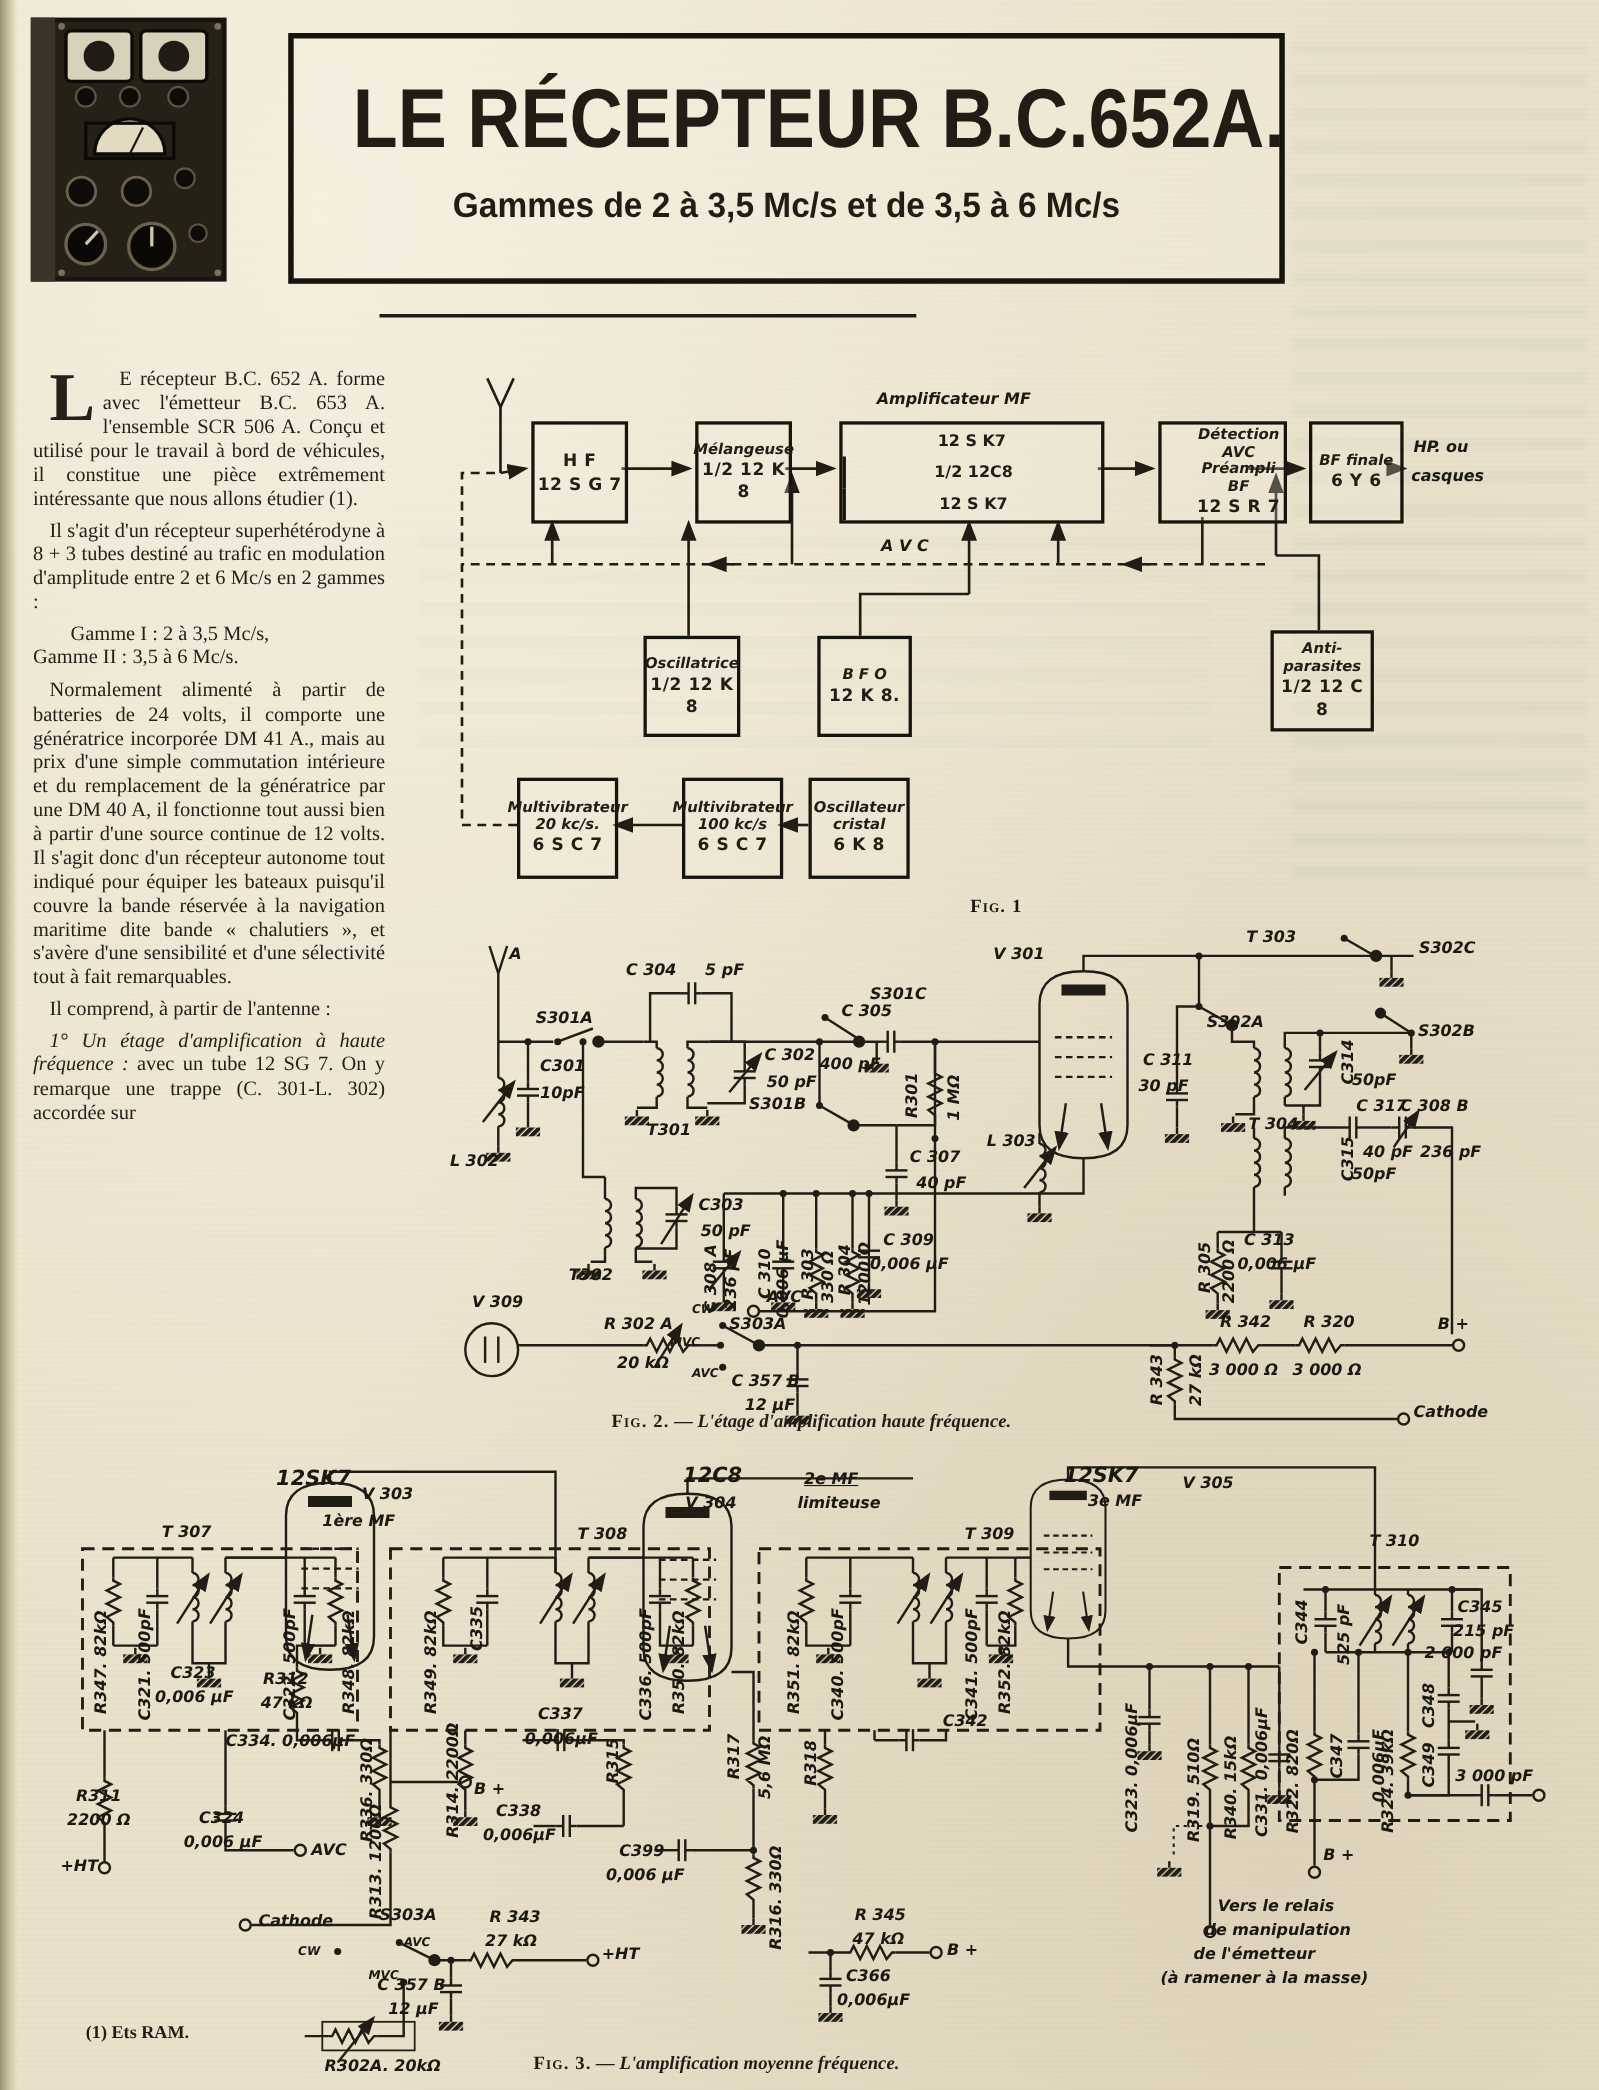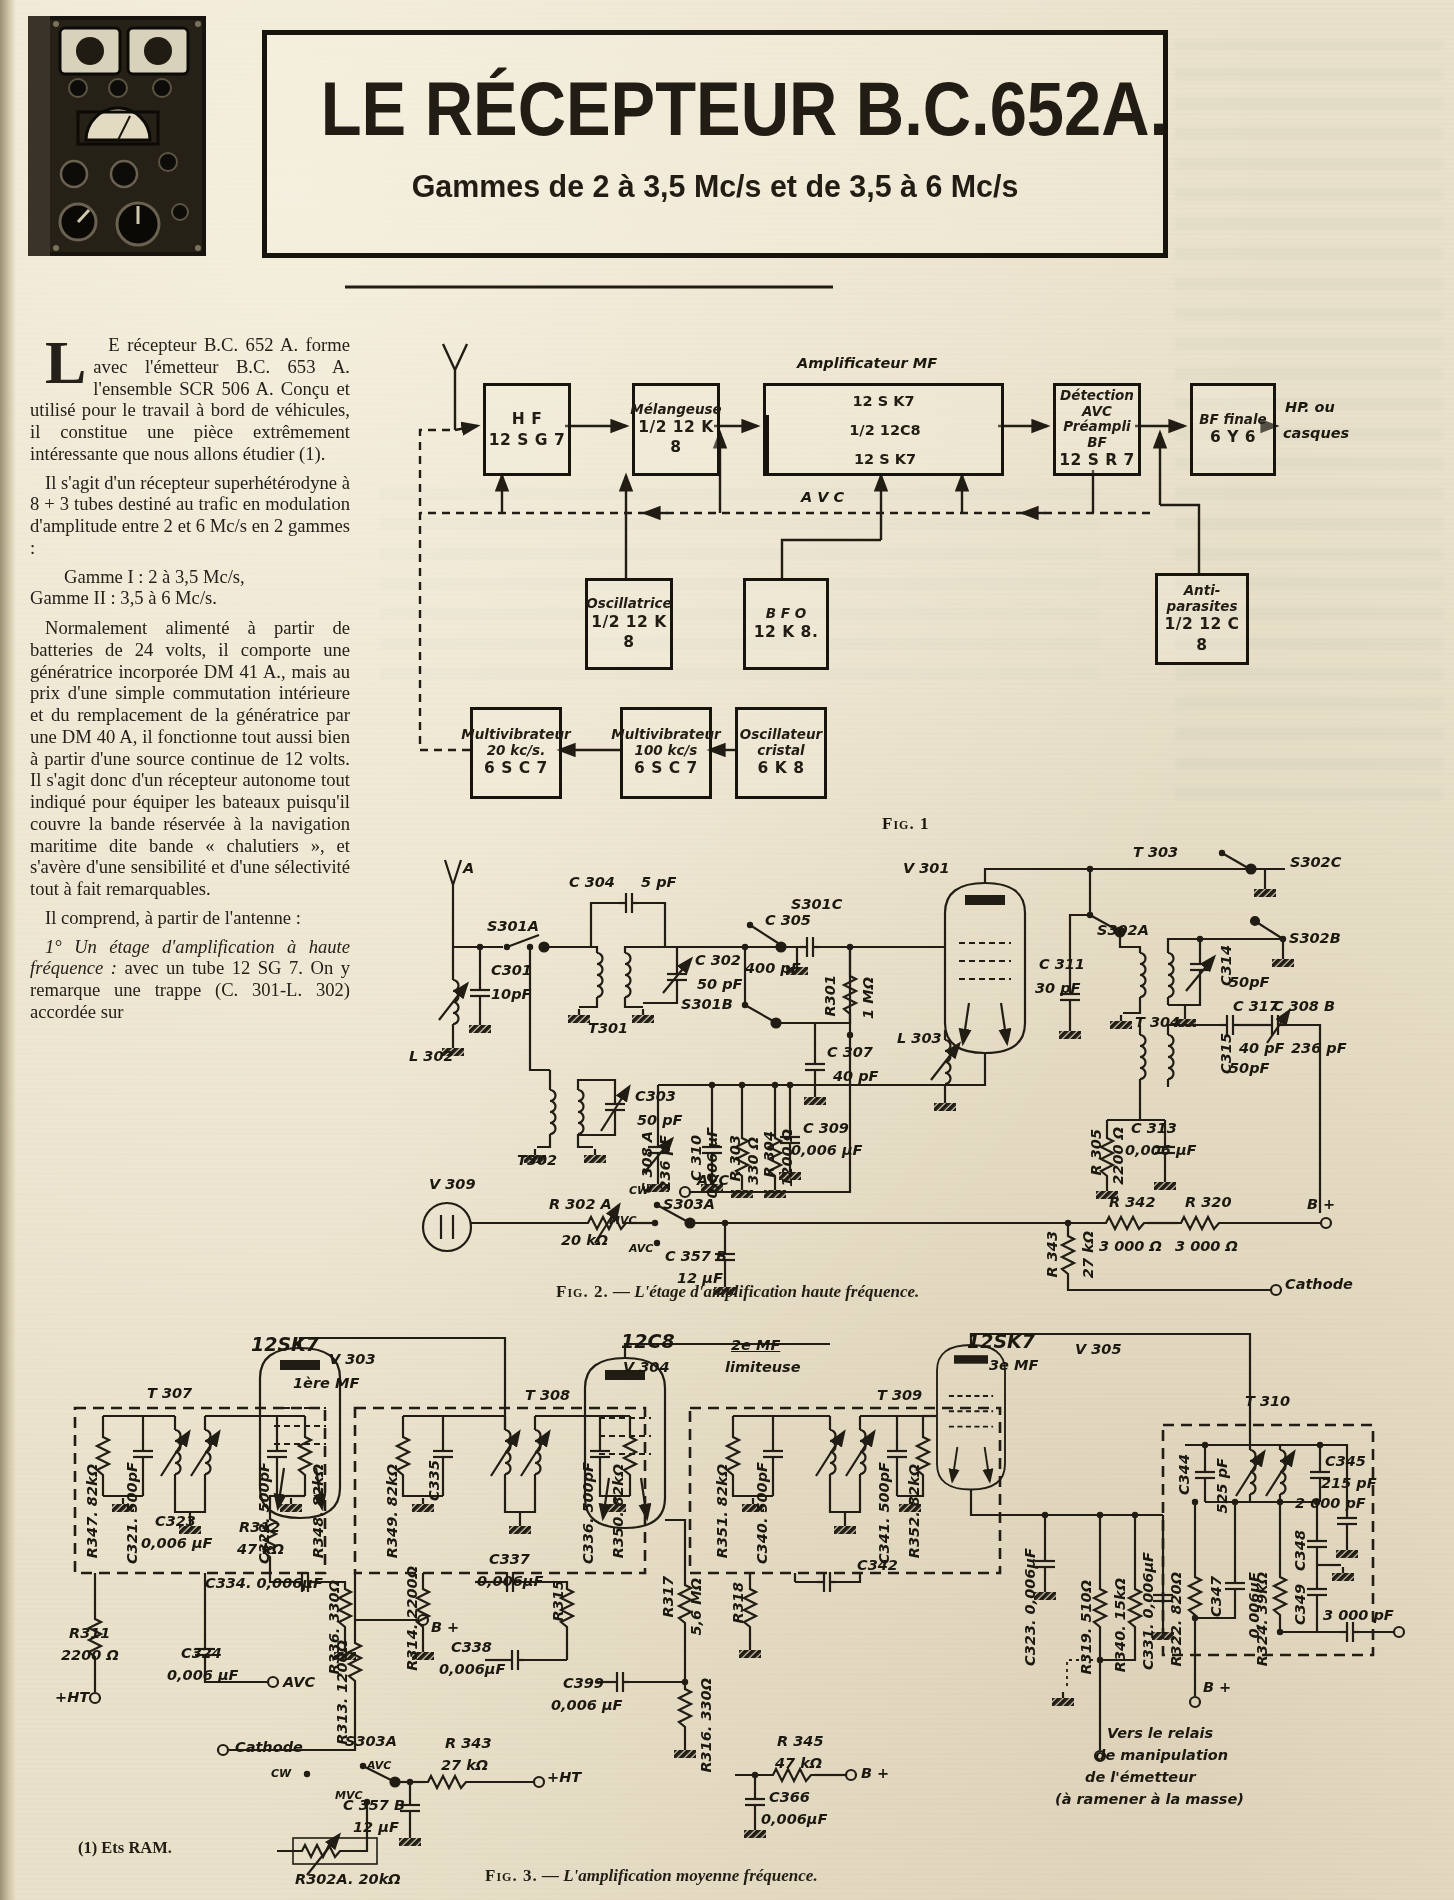--- a/index.html
+++ b/index.html
@@ -191,21 +191,21 @@
         </div>
         <div class="blk" style="left: 287px; top: 113px; width: 82px; height: 87px;">
           <div class="bi">Mélangeuse</div>
           <div class="bn">1/2 12 K 8</div>
         </div>
         <div class="blk" style="left: 418px; top: 113px; width: 235px; height: 87px;">
           <div class="cell">12 S K7</div>
           <div class="cell cb">1/2 12C8</div>
           <div class="cell cb">12 S K7</div>
         </div>
-        <div class="blk" style="left: 708px; top: 113px; width: 82px; height: 87px;">
+        <div class="blk" style="left: 708px; top: 113px; width: 82px; height: 87px; padding-left: 29px;">
           <div class="bi">Détection AVC</div>
           <div class="bi">Préampli BF</div>
           <div class="bn">12 S R 7</div>
         </div>
         <div class="blk" style="left: 845px; top: 113px; width: 80px; height: 87px;">
           <div class="bi">BF finale</div>
           <div class="bn">6 Y 6</div>
         </div>
         <div class="blk" style="left: 240px; top: 308px; width: 82px; height: 86px;">
           <div class="bi">Oscillatrice</div>

